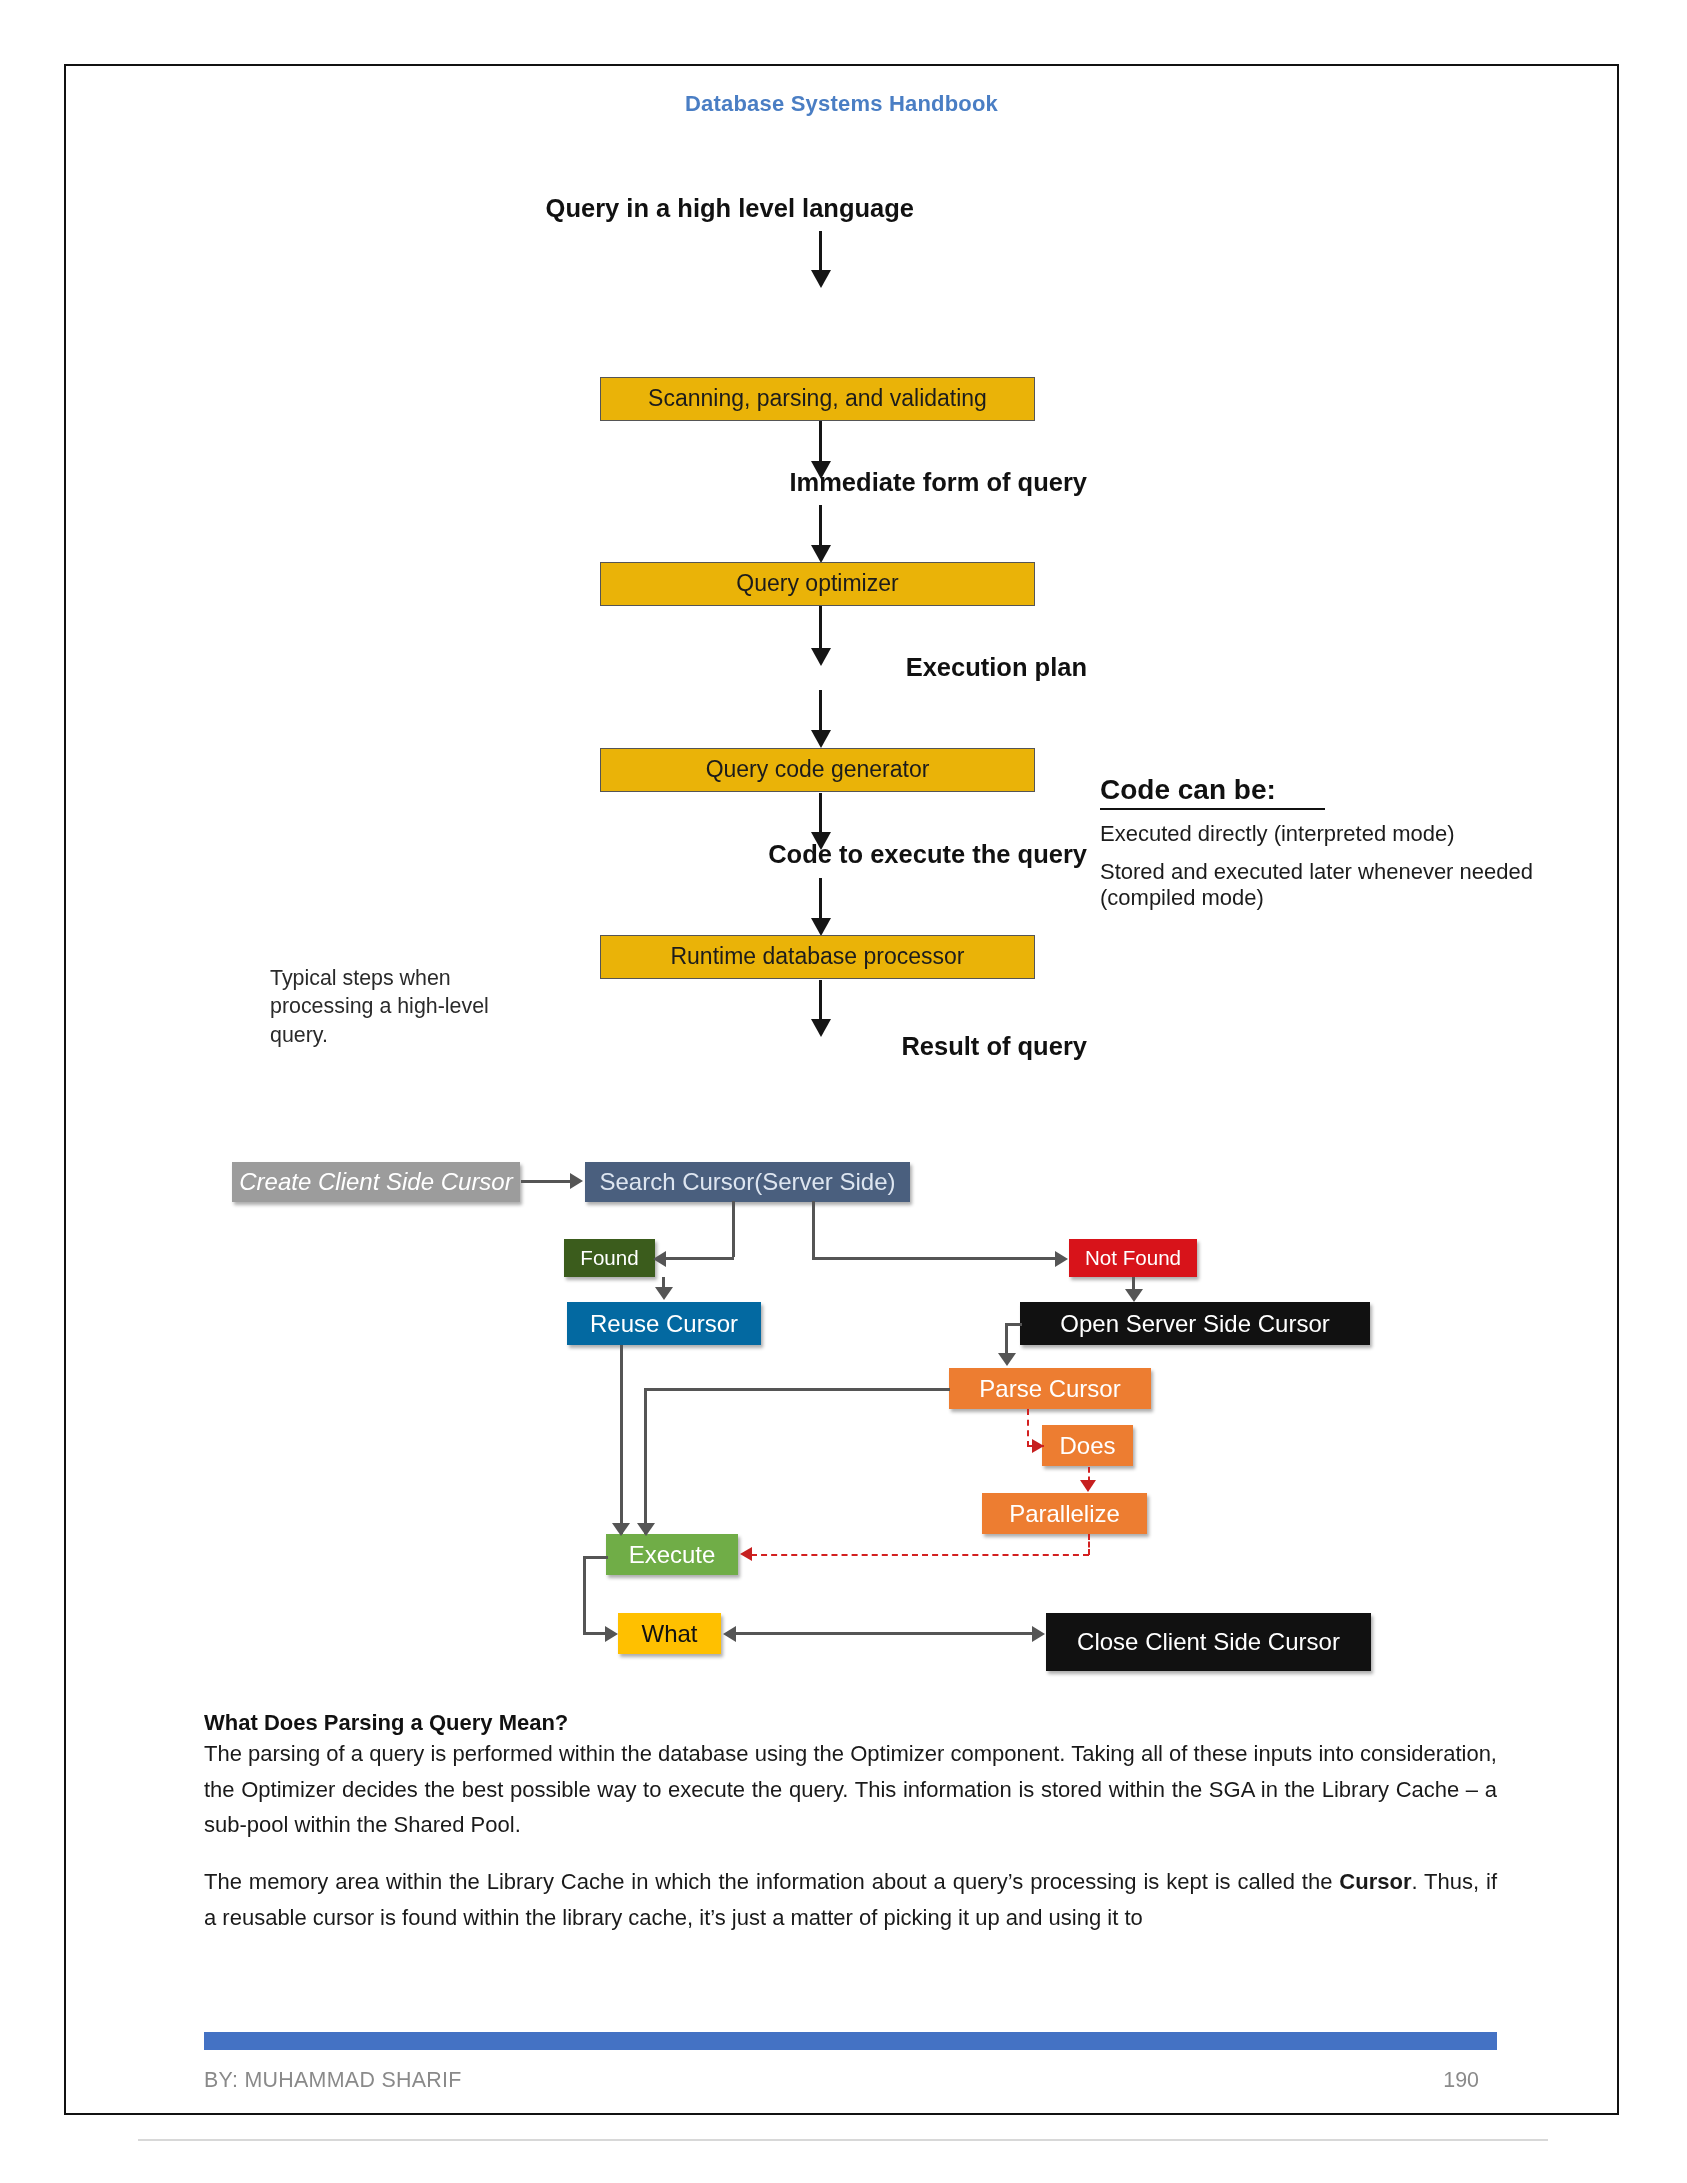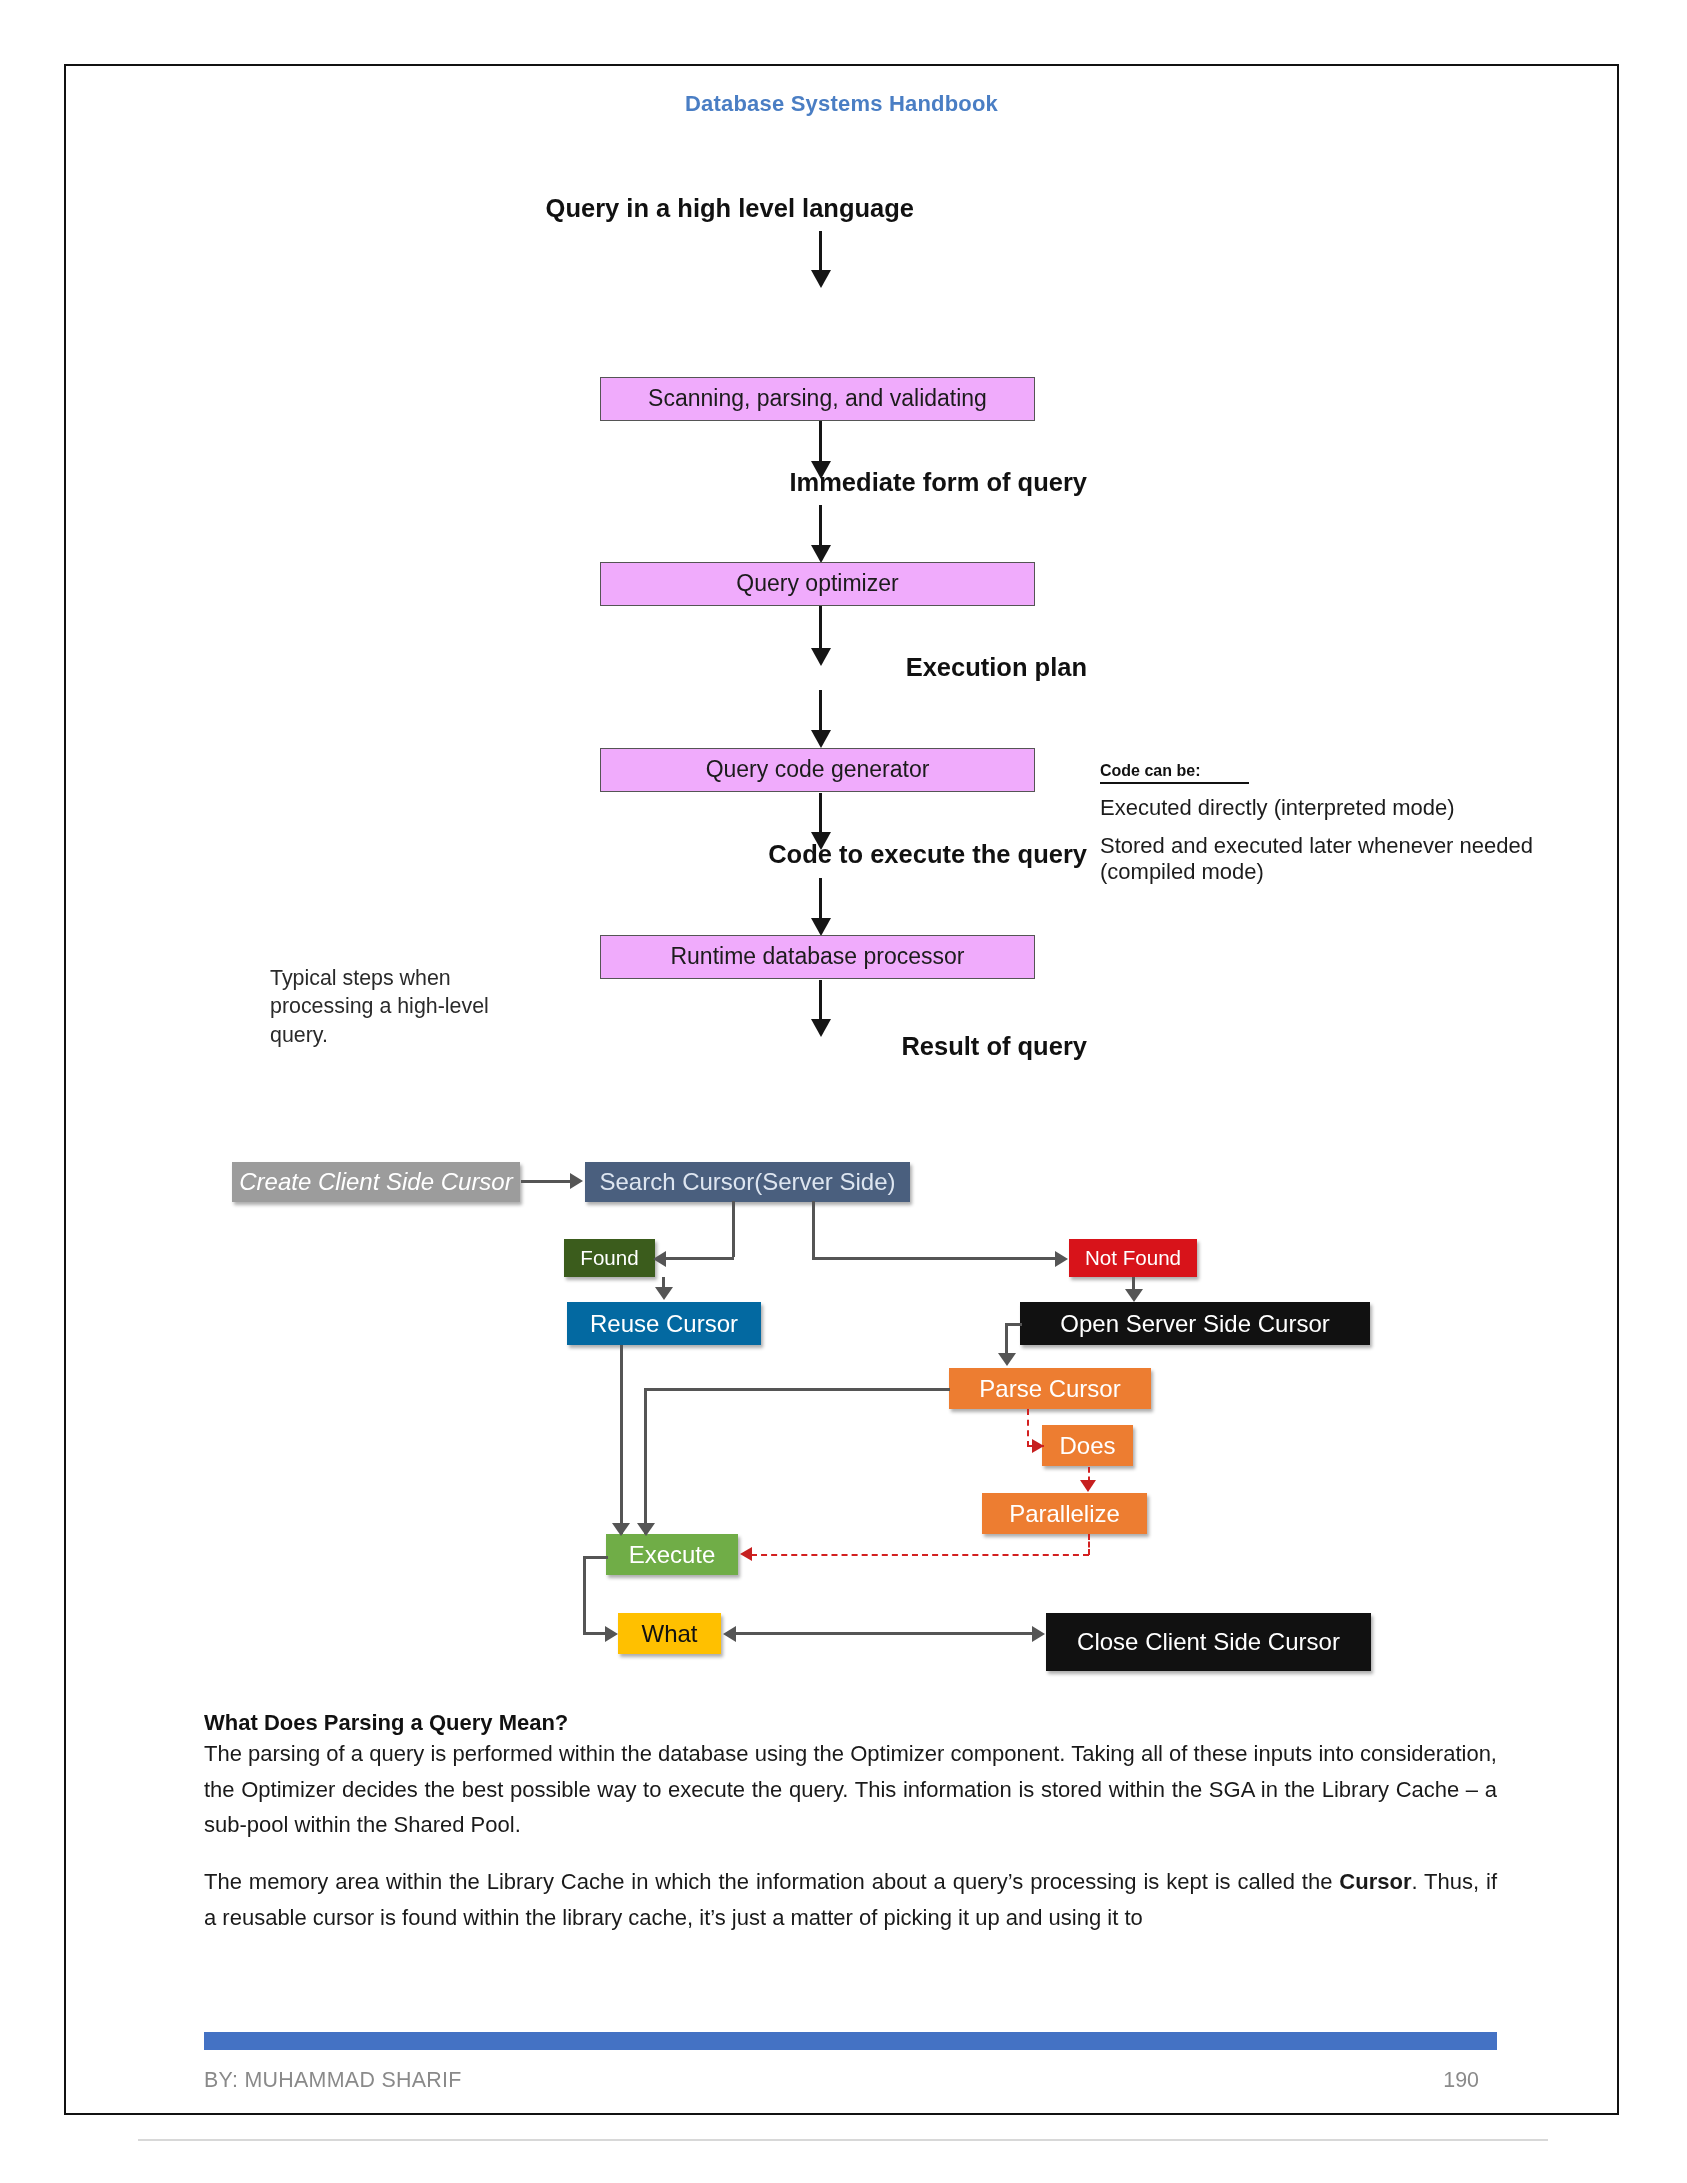--- a/index.html
+++ b/index.html
@@ -22,38 +22,39 @@
 
   
   .fc{position:absolute; left:0; top:0; width:100%; height:972px;}
   .fc-label{
     position:absolute; text-align:right;
     font-weight:bold; color:#111;
     font-family:"Liberation Sans",sans-serif;
   }
   .fc-box{
     position:absolute; box-sizing:border-box;
-    border:1.6px solid #555; background:#f0abfc;
+    border:1.6px solid #555; background:#eab308;
     color:#1c1c1c; text-align:center;
     font-size:23px; line-height:41px; height:44px;
   }
   .fc-arrow{position:absolute; width:2.5px; background:#151515;}
   .fc-head{
     position:absolute; width:0; height:0;
     border-left:10px solid transparent;
     border-right:10px solid transparent;
     border-top:18px solid #151515;
   }
 
   
   .codecan{position:absolute; left:1034px; top:696px; width:461px;}
   .codecan .hd{
-    font-size:16px; font-weight:bold; color:#111;
+    font-size:28px; font-weight:bold; color:#111;
     display:inline-block; border-bottom:2.5px solid #111; padding-bottom:1.6px;
     padding-right:49px;
+    margin-top:12px;
   }
   .codecan .ln{font-size:22px; color:#1c1c1c; margin-top:11.5px; line-height:1.18;}
 
   .typical{
     position:absolute; left:204px; top:898px; width:247px;
     font-size:21.4px; color:#2a2a2a; line-height:1.33;
   }
 
   
   .cd{position:absolute; left:0; top:1071px; width:100%; height:511px;}

